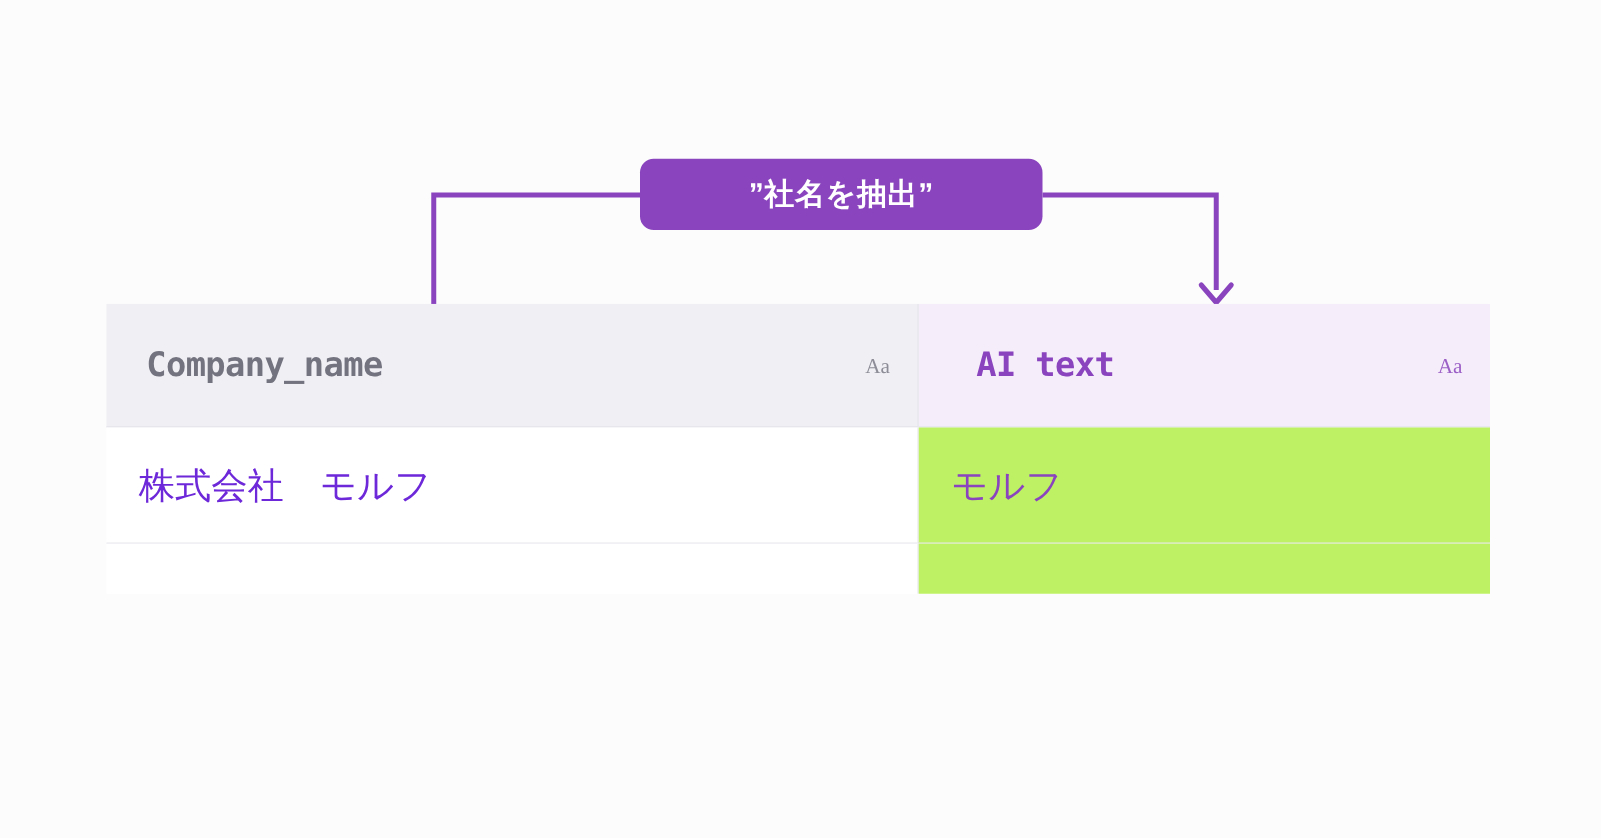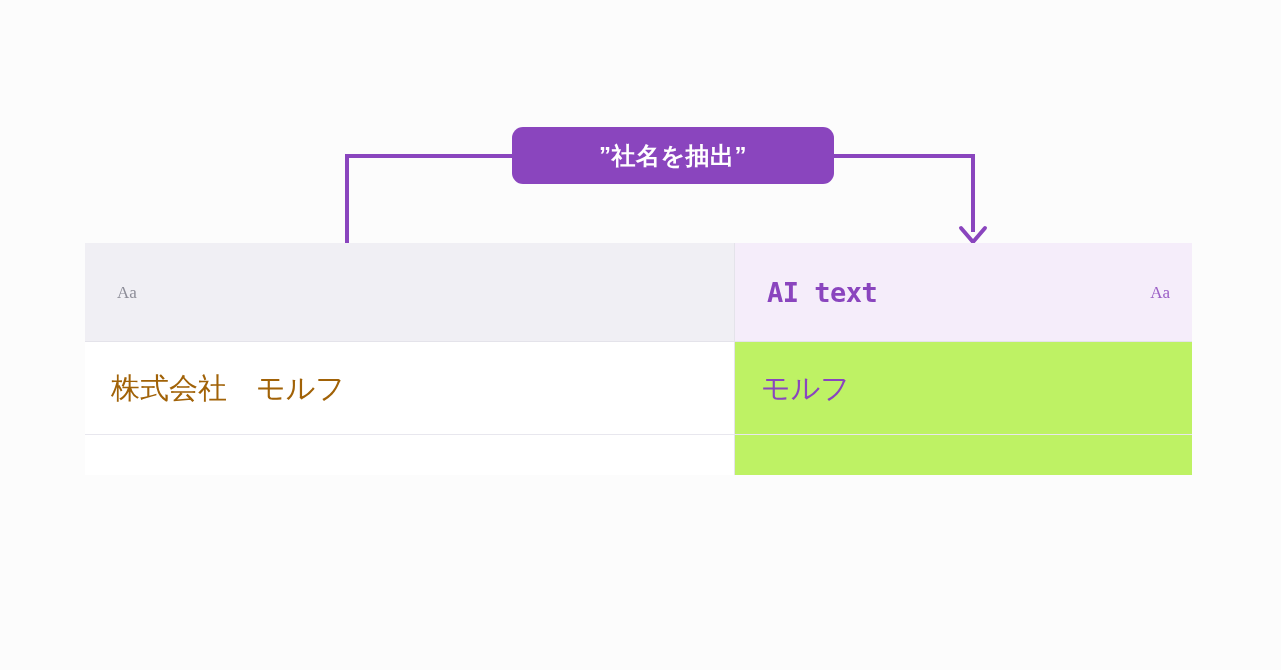--- a/index.html
+++ b/index.html
@@ -93,21 +93,21 @@
   }
   .header-label {
     flex: 1;
     font-family: "DejaVu Sans Mono", "Liberation Mono", monospace;
     font-size: 27px;
     font-weight: bold;
     letter-spacing: -0.5px;
     white-space: nowrap;
   }
   .header-row .col-a .header-label { color: #73737F; }
-  .header-row .col-b .header-label { color: #8A45BE; }
+  .header-row .col-b .header-label { color: #8A45BE; margin-left: 14px; }
 
   .type-indicator {
     font-size: 17px;
     font-family: Liberation Serif, serif;
     line-height: 1;
     white-space: nowrap;
   }
   .header-row .col-a .type-indicator { color: #8D8D98; }
   .header-row .col-b .type-indicator { color: #9B5FC6; }
 
@@ -123,21 +123,21 @@
   }
   .data-row .col-b {
     background: #bef264;
   }
   .cell-text {
     font-size: 29px;
     line-height: 1.2;
     white-space: pre;
     font-family: "DejaVu Sans", "Liberation Sans", sans-serif;
   }
-  .data-row .col-a .cell-text { color: #a16207; }
+  .data-row .col-a .cell-text { color: #6d28d9; }
   .data-row .col-b .cell-text { color: #8A45BE; }
 
   
   .data-row.partial .cell {
     height: 40px;
     border-bottom: none;
   }
 </style>
 </head>
 <body>
@@ -154,20 +154,21 @@
   </svg>
 
   <div class="prompt-badge">
     <span class="prompt-badge-label">”社名を抽出”</span>
   </div>
 
   <div class="data-table">
 
     <div class="table-row header-row">
       <div class="cell col-a">
+        <span class="header-label">Company_name</span>
         <span class="type-indicator">Aa</span>
       </div>
       <div class="cell col-b">
         <span class="header-label">AI text</span>
         <span class="type-indicator">Aa</span>
       </div>
     </div>
 
     <div class="table-row data-row">
       <div class="cell col-a">

